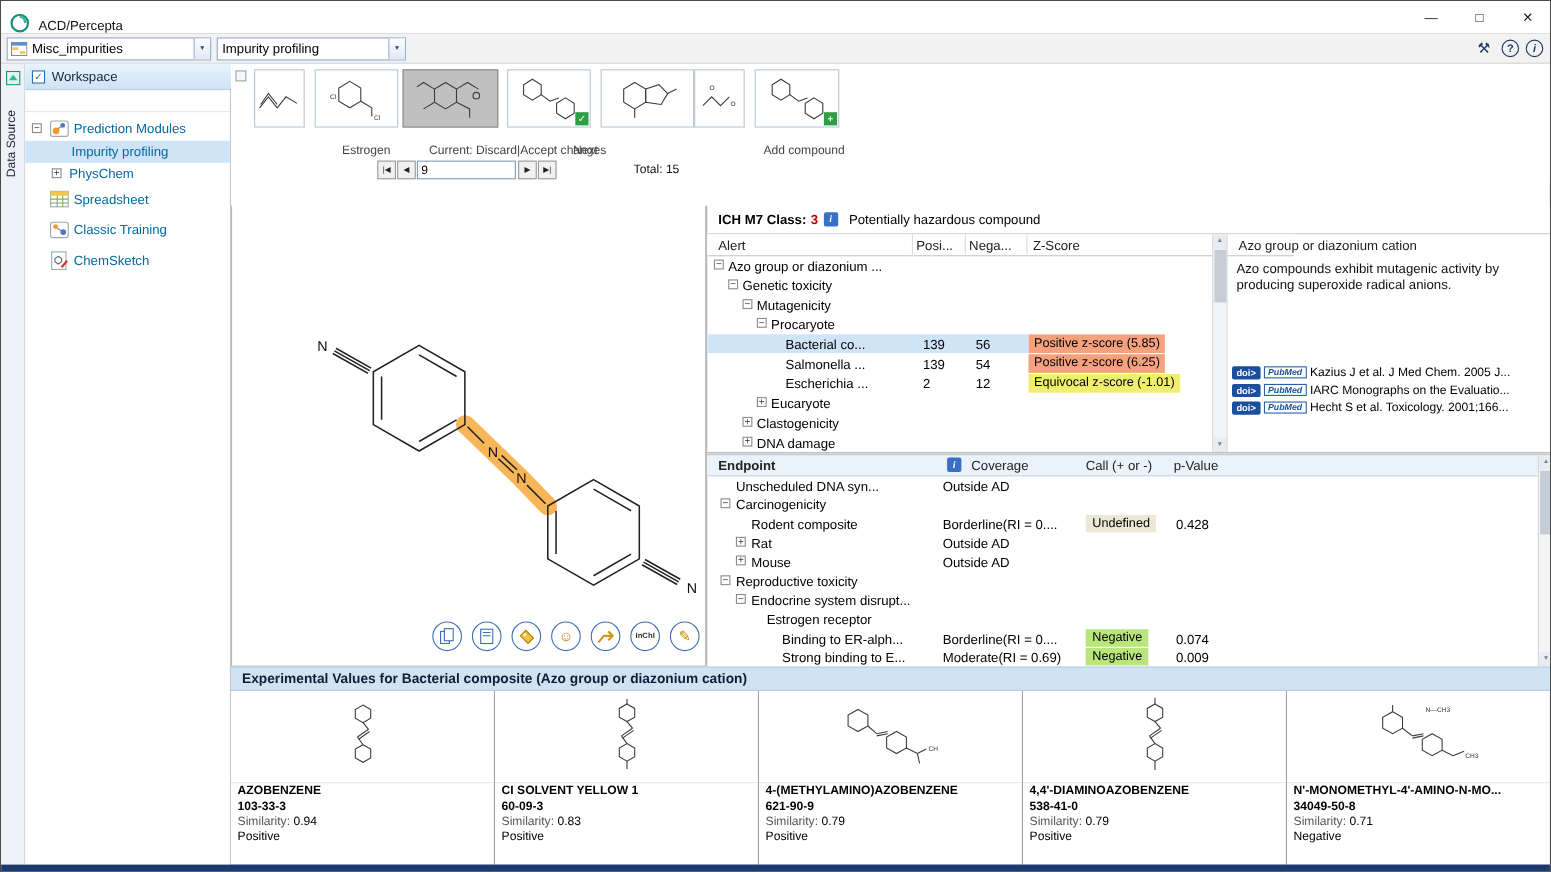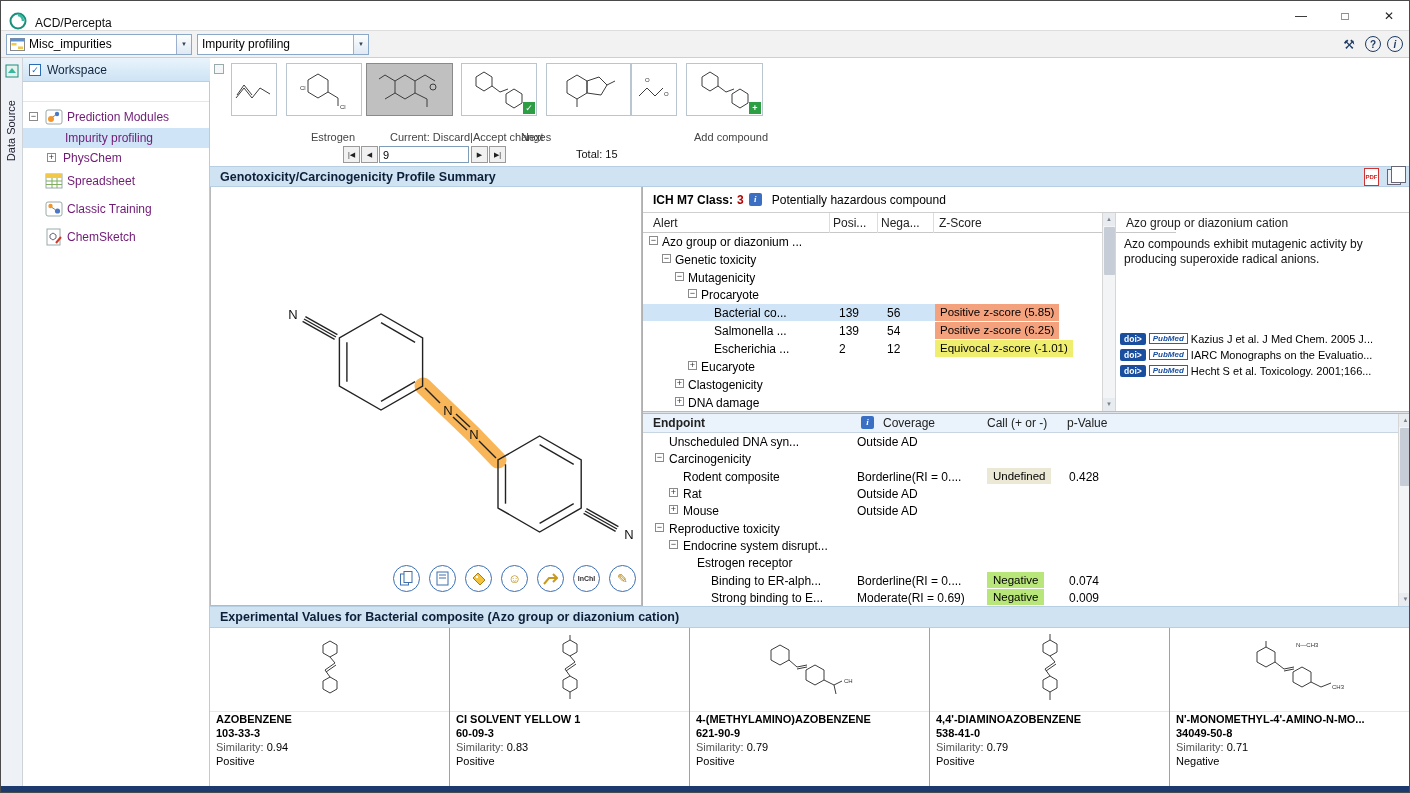--- a/index.html
+++ b/index.html
@@ -44,21 +44,21 @@
   .ws-header { position:absolute; left:0; top:0; width:187px; height:24px;
                background:linear-gradient(#e9f4fc,#cde3f4); border-bottom:1px solid #b9cfe2;
                display:flex; align-items:center; }
   .ws-check { width:12px; height:12px; border:1px solid #2b6cb8; background:#fff; margin-left:6px;
               font-size:9px; line-height:10px; text-align:center; color:#2b6cb8; font-weight:bold; }
   .ws-label { margin-left:6px; font-size:12px; color:#10253f; }
   .side-row { position:absolute; left:0; width:186px; display:flex; align-items:center; }
   .side-row.sel { background:#cfe4f7; }
   .texp { position:absolute; width:9px; height:9px; border:1px solid #8a8a8a; background:#fff;
           font-size:9px; line-height:7px; text-align:center; color:#333; }
-  .side-label { font-size:12px; color:#701a75; white-space:nowrap; }
+  .side-label { font-size:12px; color:#0369a1; white-space:nowrap; }
   .icon16 { position:absolute; width:18px; height:18px; }
 
   
   .strip { position:absolute; left:209px; top:57px; width:1201px; height:108px; background:#fff; }
   .collapse-sq { position:absolute; left:4px; top:6px; width:10px; height:10px; border:1px solid #9aa; background:#f4f6f8; }
   .thumb { position:absolute; top:5px; height:53px; background:#fff; border:1px solid #b9c6d2;
            display:flex; align-items:center; justify-content:center; }
   .thumb.sel { background:#c0c0c0; border:1px solid #8a8a8a; }
   .badge { position:absolute; right:1px; bottom:1px; width:12px; height:12px; background:#2e9e44;
            color:#fff; font-size:9px; line-height:12px; text-align:center; font-weight:bold; }
@@ -318,27 +318,20 @@
     <span class="navlbl" style="left:484px">Add compound</span>
 
     <div class="navbtn" style="left:133px">|◀</div>
     <div class="navbtn" style="left:151px">◀</div>
     <input class="navinput" value="9" style="">
     <div class="navbtn" style="left:261px">▶</div>
     <div class="navbtn" style="left:279px">▶|</div>
     <span class="navlbl" style="left:366px;top:90px;color:#111">Total: 15</span>
   </div>
 
-  <div class="sec-header" style="left:209px;top:165px;width:1201px;height:21px">
-    <span style="margin-left:10px">Genotoxicity/Carcinogenicity Profile Summary</span>
-    <div style="margin-left:auto;display:flex;gap:8px;margin-right:10px;align-items:center">
-      <div class="pdfdoc hdr-ic">PDF</div>
-      <div class="copydoc hdr-ic"></div>
-    </div>
-  </div>
 
   <div class="struct-panel">
     <svg width="430" height="330" viewBox="0 0 430 330" style="position:absolute;left:25px;top:40px">
       <polyline points="187,159 212,183 237,207 262,233" stroke="#f7a93c" stroke-width="17" fill="none" stroke-linecap="round" stroke-linejoin="round" opacity="0.85"></polyline>
 
       <polygon class="bond" points="145,87 186.6,111 186.6,159 145,183 103.4,159 103.4,111"></polygon>
       <line class="bond" x1="145" y1="95.6" x2="179.1" y2="115.3"></line>
       <line class="bond" x1="179.1" y1="154.7" x2="145" y2="174.4"></line>
       <line class="bond" x1="110.9" y1="154.7" x2="110.9" y2="115.3"></line>
 

